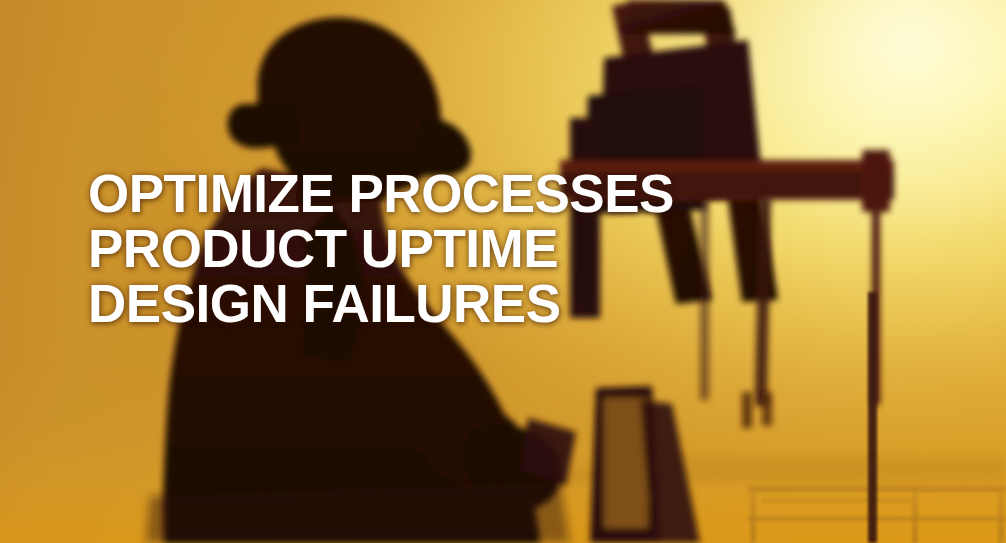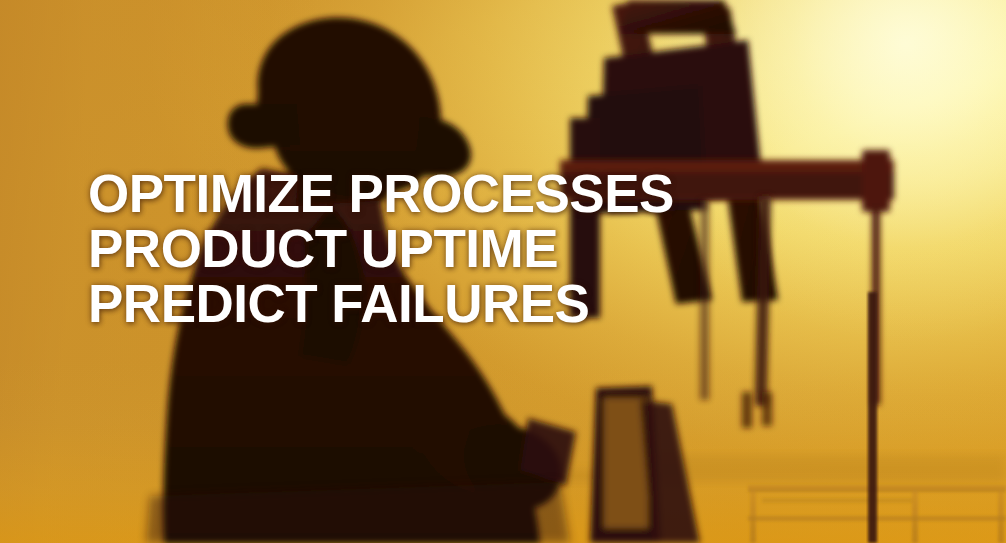--- a/index.html
+++ b/index.html
@@ -238,16 +238,16 @@
     </g>
 
     <g filter="url(#blurMed)" opacity="0.45">
       <path d="M 150 496 L 560 482 L 570 543 L 146 543 Z" fill="#2a0f07"></path>
     </g>
   </svg>
 
   <div id="headline">
     <div class="hl-line">OPTIMIZE PROCESSES</div>
     <div class="hl-line">PRODUCT UPTIME</div>
-    <div class="hl-line">PREDICT FAILURES</div>
+    <div class="hl-line">DESIGN FAILURES</div>
   </div>
 
 </div>
 
 </body></html>

